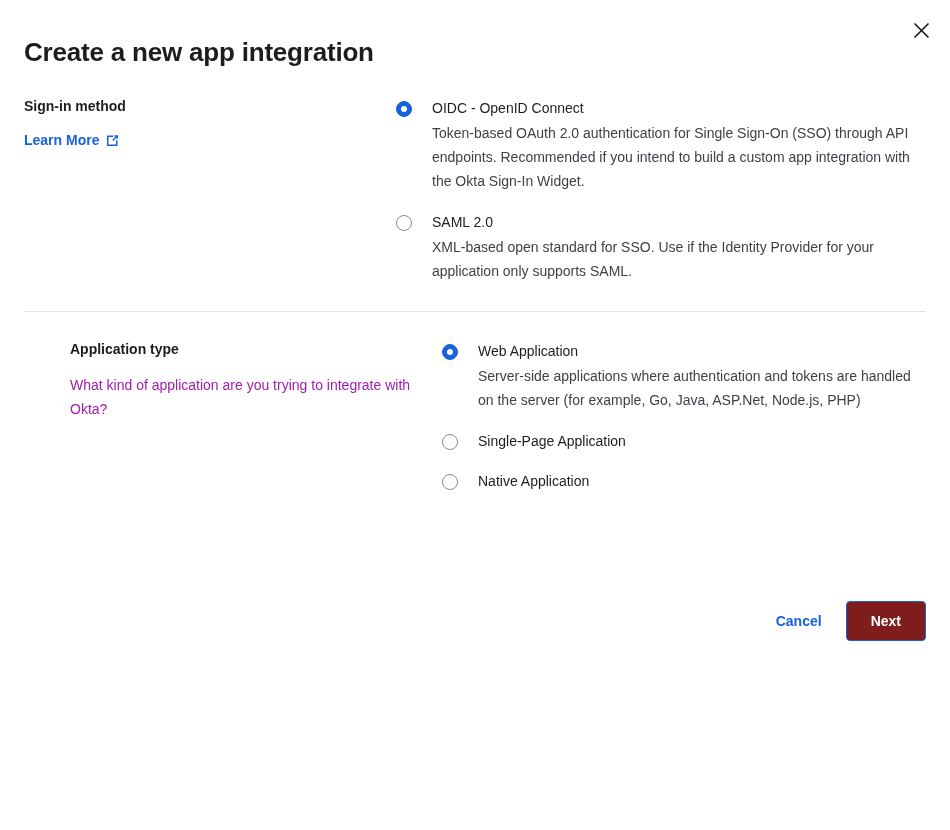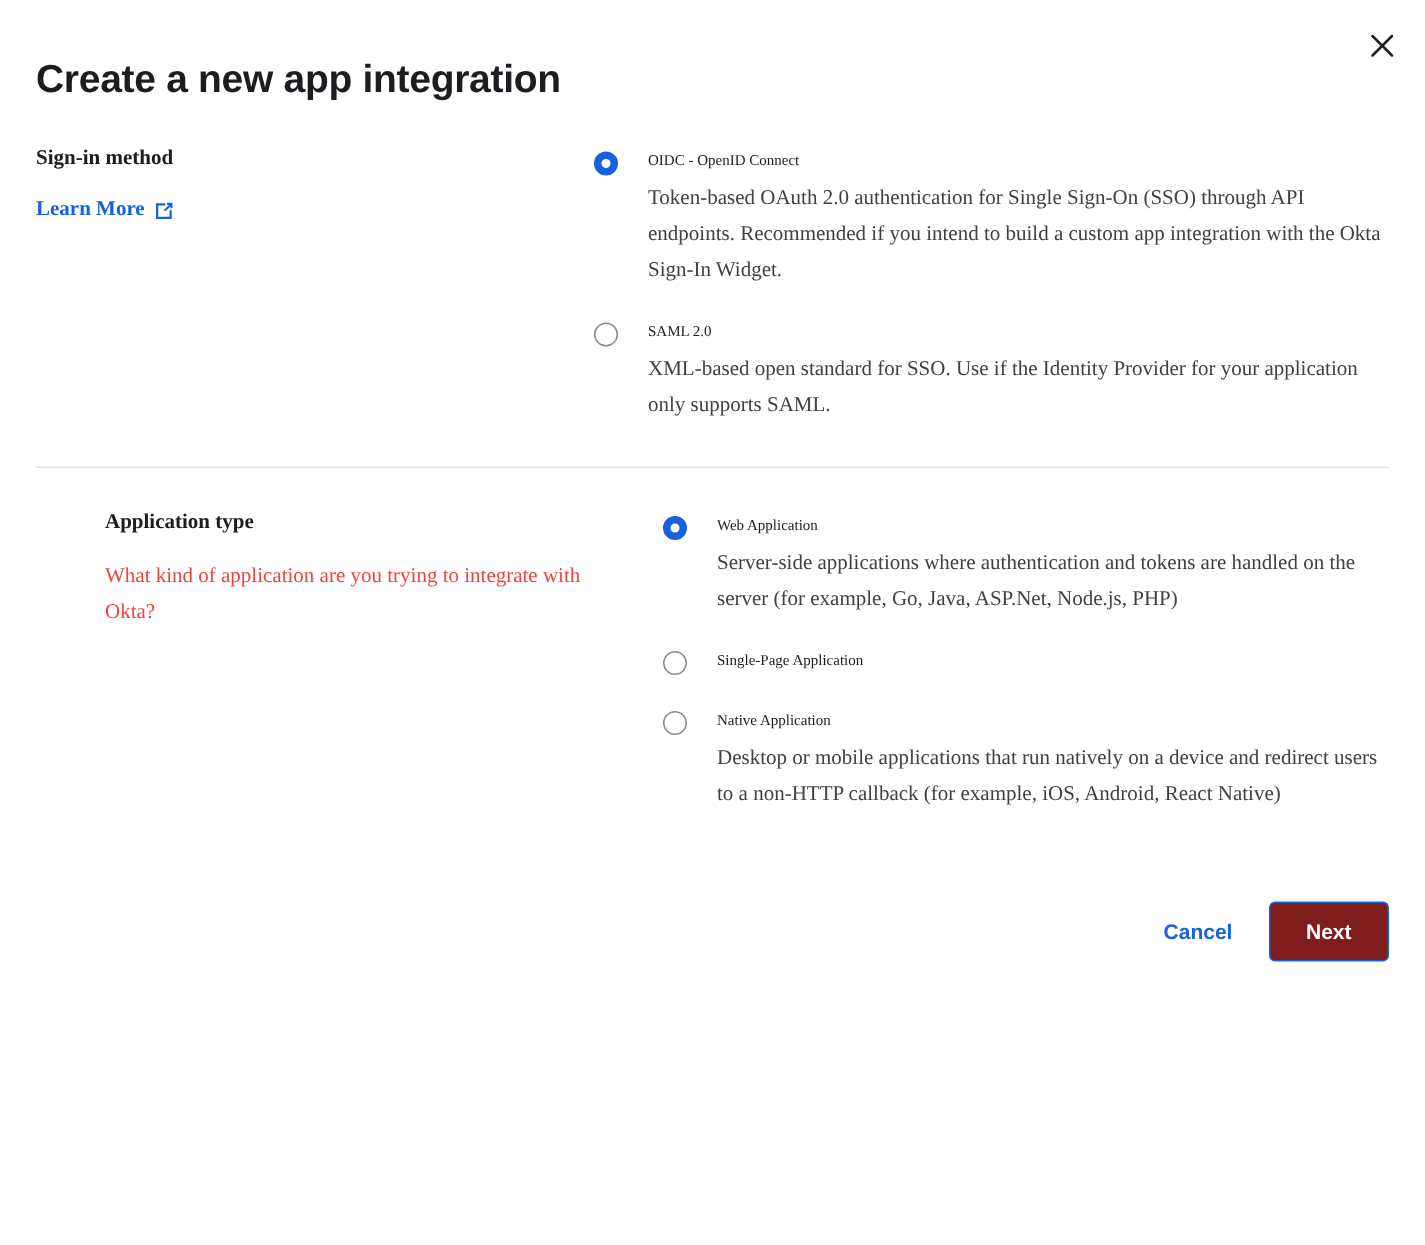--- a/index.html
+++ b/index.html
@@ -43,21 +43,20 @@
     line-height: 32px;
     color: #1d1d21;
     padding: 36px 0 0 24px;
     margin: 0;
     letter-spacing: -0.2px;
   }
 
   .section {
     display: flex;
     padding: 0 24px;
-    font-family: Liberation Serif, serif;
   }
   .section-left {
     width: 372px;
     flex: 0 0 372px;
     padding-right: 24px;
   }
   .section-right {
     flex: 1 1 auto;
     padding-top: 1px;
   }
@@ -65,21 +64,21 @@
   .section-label {
     font-size: 14px;
     font-weight: bold;
     color: #1d1d21;
     line-height: 20px;
     margin: 0;
   }
   .section-desc {
     font-size: 14px;
     line-height: 24px;
-    color: #ef4444;
+    color: #a21caf;
     margin: 14px 0 0 0;
     max-width: 345px;
   }
   .section-desc.second {
     margin-top: 26px;
   }
 
   .learn-more {
     display: inline-flex;
     align-items: center;
@@ -123,21 +122,21 @@
     top: 4px;
     width: 6px;
     height: 6px;
     border-radius: 50%;
     background: #ffffff;
   }
   .radio-body {
     padding-left: 20px;
   }
   .radio-title {
-    font-size: 10px;
+    font-size: 14px;
     line-height: 22px;
     color: #1d1d21;
     margin: 0;
   }
   .radio-desc {
     font-size: 14px;
     line-height: 24px;
     color: #3f3f46;
     margin: 2px 0 0 0;
     max-width: 512px;
@@ -263,21 +262,20 @@
           <span class="radio-mark"></span>
           <span class="radio-body">
             <span class="radio-title">Single-Page Application</span>
           </span>
         </div>
 
         <div class="radio-row">
           <span class="radio-mark"></span>
           <span class="radio-body">
             <span class="radio-title">Native Application</span>
-            <p class="radio-desc">Desktop or mobile applications that run natively on a device and redirect users to a non-HTTP callback (for example, iOS, Android, React Native)</p>
           </span>
         </div>
 
       </div>
     </div>
   </div>
 
   <div class="footer">
     <button class="btn-cancel">Cancel</button>
     <button class="btn-next">Next</button>

